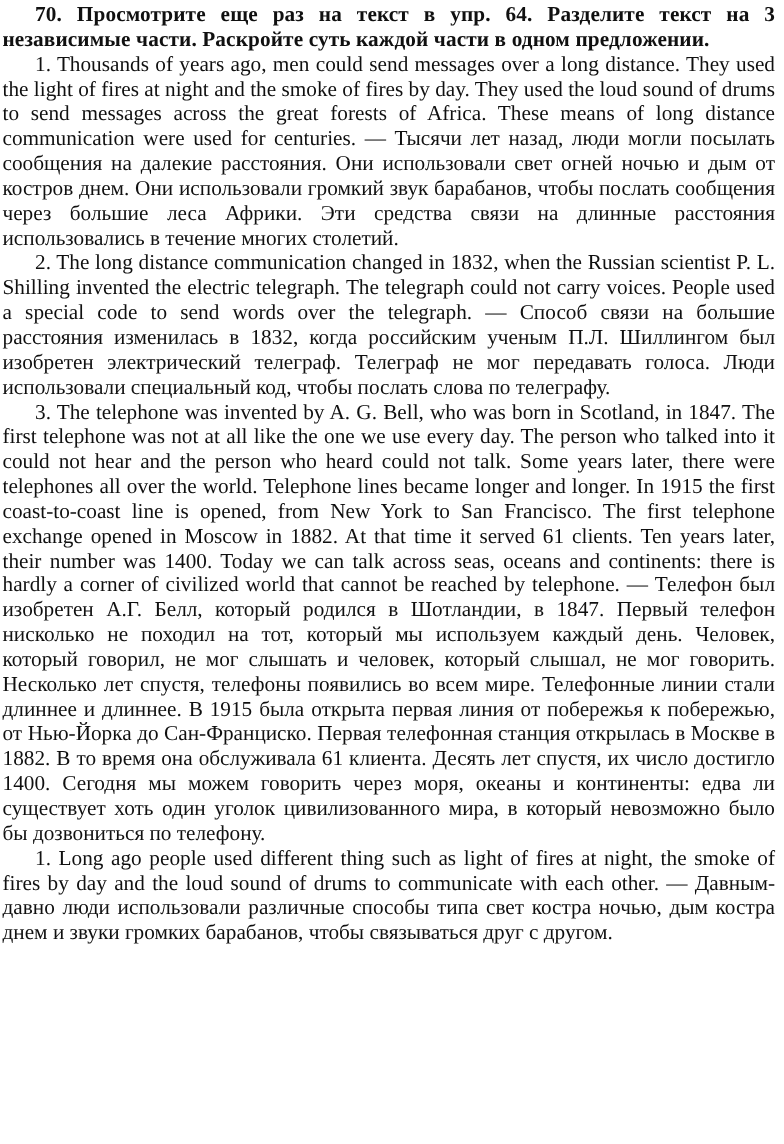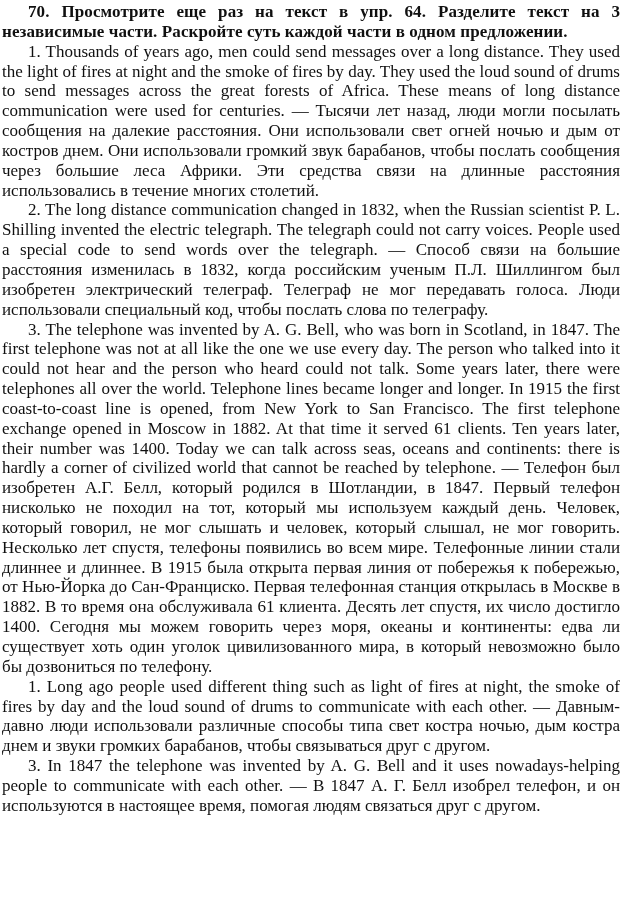--- a/index.html
+++ b/index.html
@@ -34,14 +34,13 @@
 </style>
 </head>
 <body>
 
 <div class="page">
   <p class="heading">70. Просмотрите еще раз на текст в упр. 64. Разделите текст на 3 независимые части. Раскройте суть каждой части в одном предложении.</p>
   <p class="body-paragraph">1. Thousands of years ago, men could send messages over a long distance. They used the light of fires at night and the smoke of fires by day. They used the loud sound of drums to send messages across the great forests of Africa. These means of long distance communication were used for centuries. — Тысячи лет назад, люди могли посылать сообщения на далекие расстояния. Они использовали свет огней ночью и дым от костров днем. Они использовали громкий звук барабанов, чтобы послать сообщения через большие леса Африки. Эти средства связи на длинные расстояния использовались в течение многих столетий.</p>
   <p class="body-paragraph">2. The long distance communication changed in 1832, when the Russian scientist P. L. Shilling invented the electric telegraph. The telegraph could not carry voices. People used a special code to send words over the telegraph. — Способ связи на большие расстояния изменилась в 1832, когда российским ученым П.Л. Шиллингом был изобретен электрический телеграф. Телеграф не мог передавать голоса. Люди использовали специальный код, чтобы послать слова по телеграфу.</p>
   <p class="body-paragraph">3. The telephone was invented by A. G. Bell, who was born in Scotland, in 1847. The first telephone was not at all like the one we use every day. The person who talked into it could not hear and the person who heard could not talk. Some years later, there were telephones all over the world. Telephone lines became longer and longer. In 1915 the first coast-to-coast line is opened, from New York to San Francisco. The first telephone exchange opened in Moscow in 1882. At that time it served 61 clients. Ten years later, their number was 1400. Today we can talk across seas, oceans and continents: there is hardly a corner of civilized world that cannot be reached by telephone. — Телефон был изобретен А.Г. Белл, который родился в Шотландии, в 1847. Первый телефон нисколько не походил на тот, который мы используем каждый день. Человек, который говорил, не мог слышать и человек, который слышал, не мог говорить. Несколько лет спустя, телефоны появились во всем мире. Телефонные линии стали длиннее и длиннее. В 1915 была открыта первая линия от побережья к побережью, от Нью-Йорка до Сан-Франциско. Первая телефонная станция открылась в Москве в 1882. В то время она обслуживала 61 клиента. Десять лет спустя, их число достигло 1400. Сегодня мы можем говорить через моря, океаны и континенты: едва ли существует хоть один уголок цивилизованного мира, в который невозможно было бы дозвониться по телефону.</p>
   <p class="body-paragraph">1. Long ago people used different thing such as light of fires at night, the smoke of fires by day and the loud sound of drums to communicate with each other. — Давным-давно люди использовали различные способы типа свет костра ночью, дым костра днем и звуки громких барабанов, чтобы связываться друг с другом.</p>
-  <p class="body-paragraph">3. In 1847 the telephone was invented by A. G. Bell and it uses nowadays-helping people to communicate with each other. — В 1847 А. Г. Белл изобрел телефон, и он используются в настоящее время, помогая людям связаться друг с другом.</p>
 </div>
 
 </body></html>

